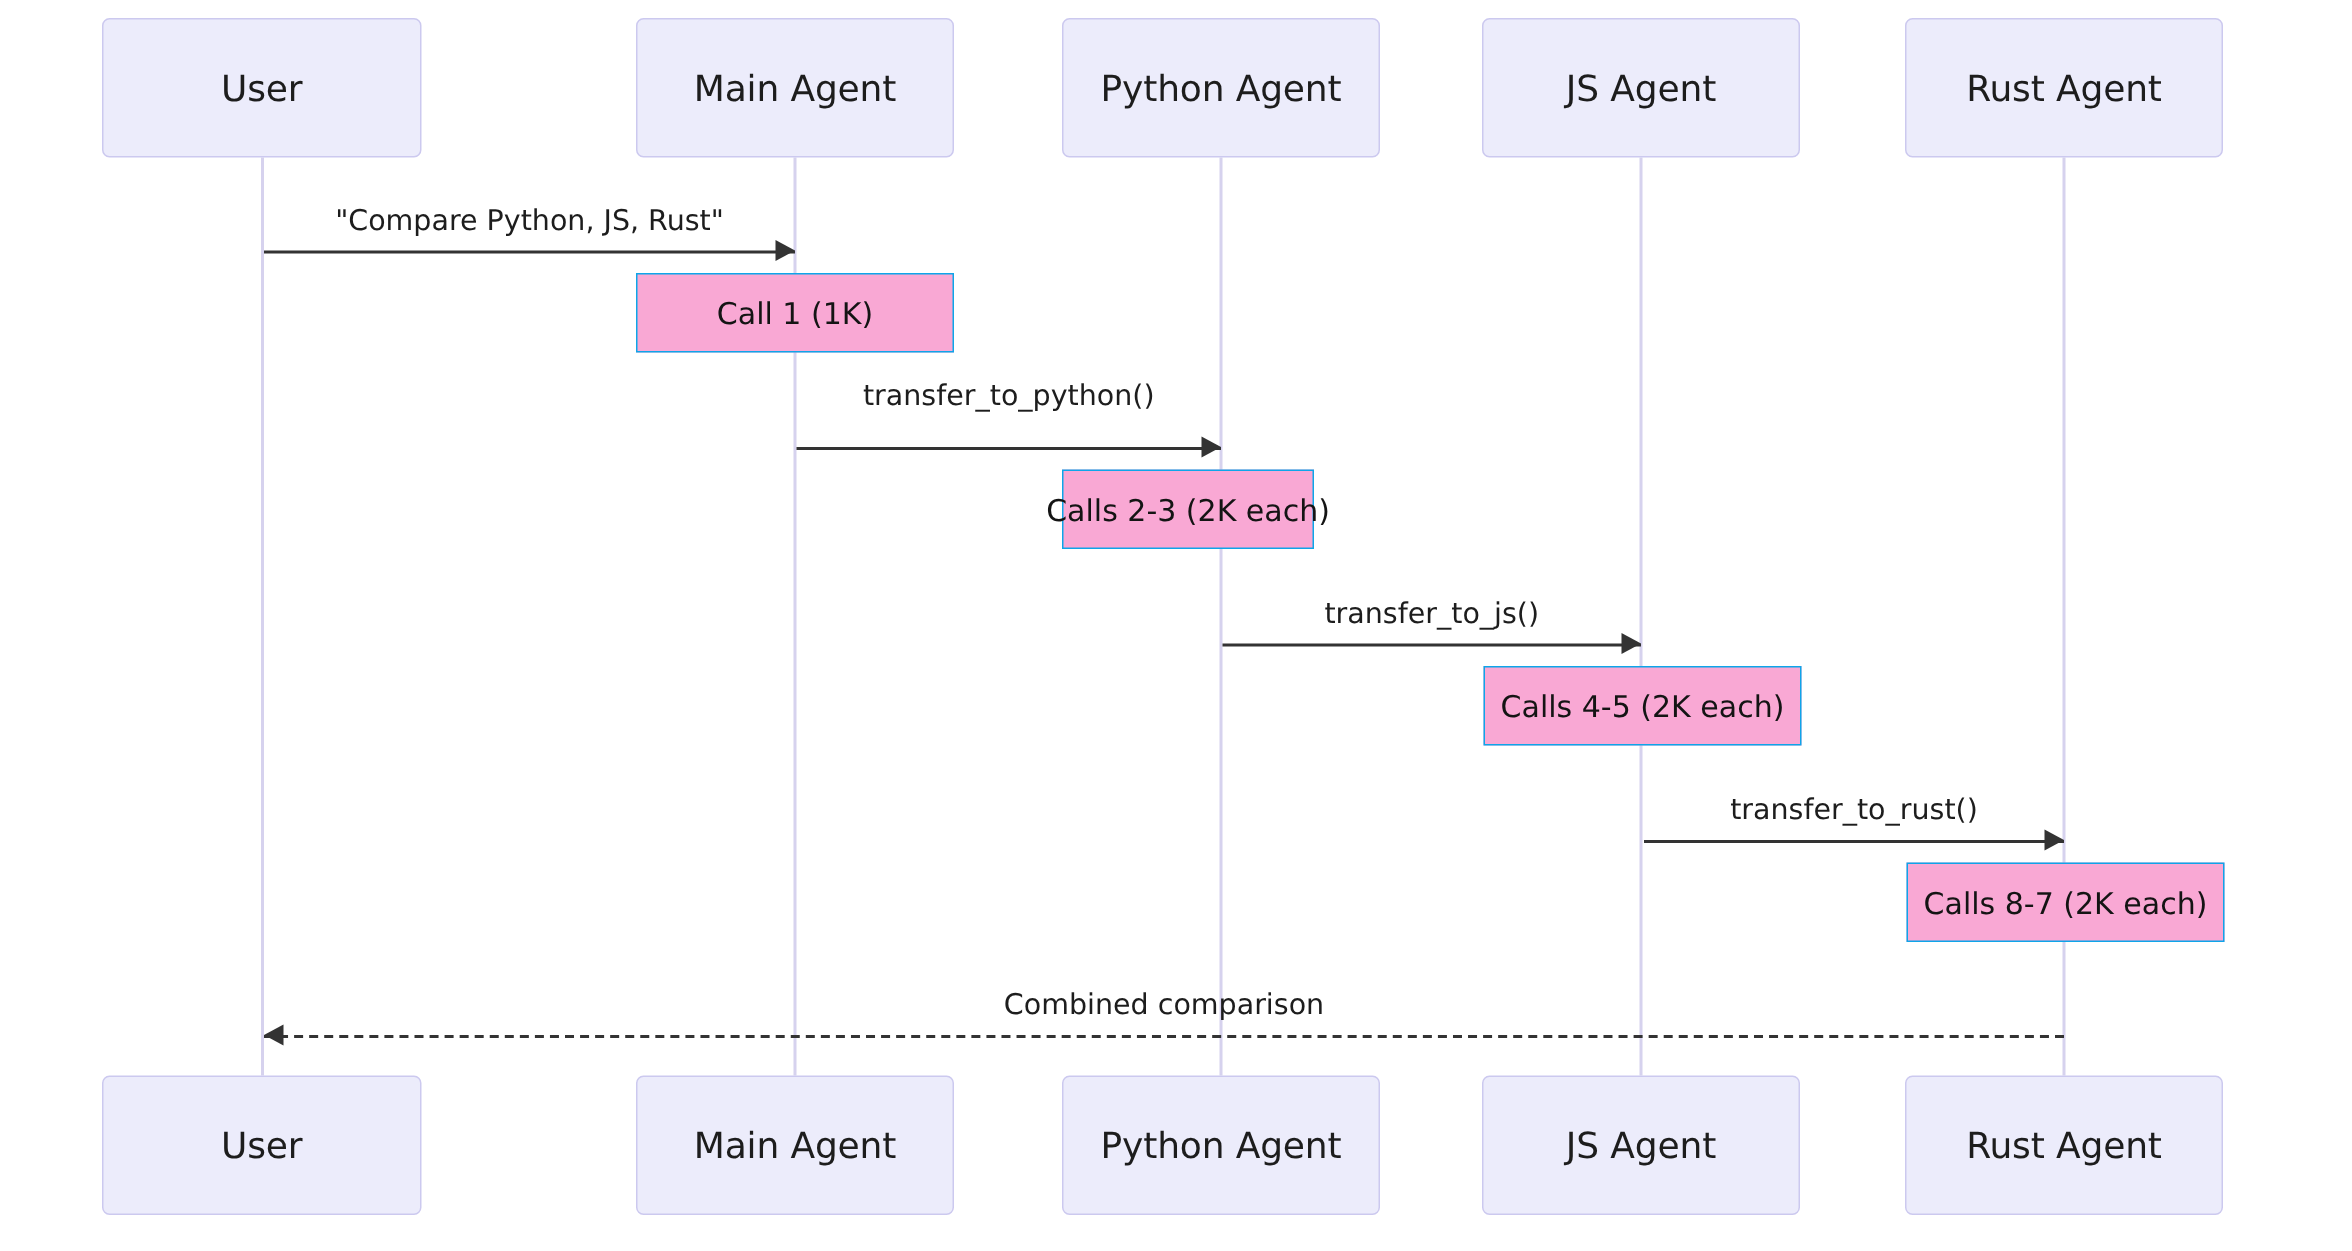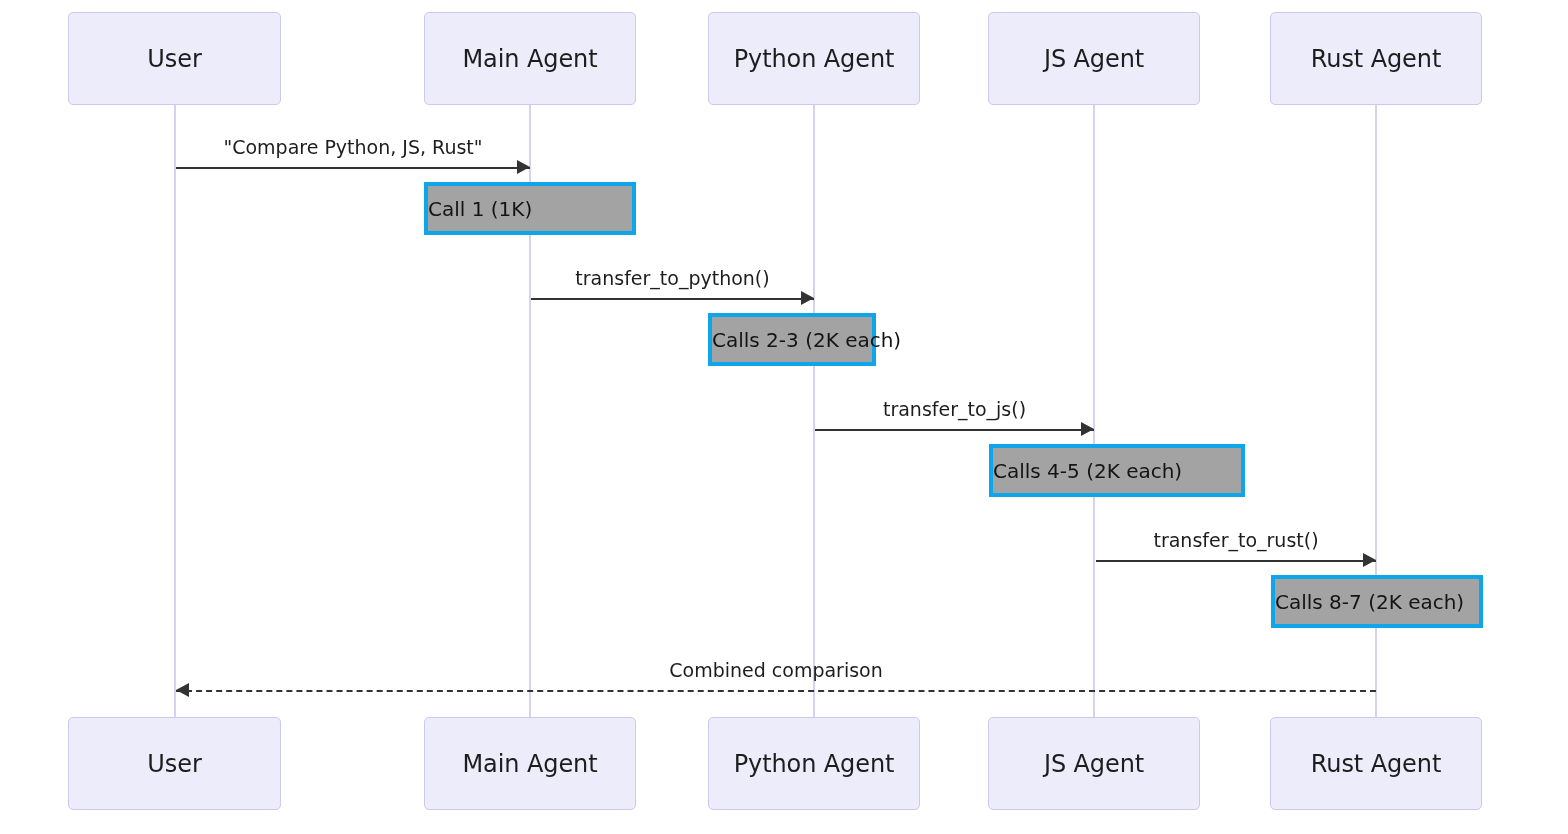--- a/index.html
+++ b/index.html
@@ -40,24 +40,25 @@
     font-size: 24px;
     color: #1d1d1d;
     font-family: "DejaVu Sans", "Liberation Sans", sans-serif;
     white-space: nowrap;
     letter-spacing: -0.1px;
   }
   
   .note-box {
     position: absolute;
     box-sizing: border-box;
-    background: #a3a3a3;
-    border: 4px solid #0ea5e9;
+    background: #f9a8d4;
+    border: 1px solid #0ea5e9;
     display: flex;
     align-items: center;
+    justify-content: center;
   }
   .note-label {
     font-size: 20px;
     color: #141414;
     white-space: nowrap;
   }
   
   .msg {
     position: absolute;
     height: 0;
@@ -128,21 +129,21 @@
   <div id="messages">
       <div class="msg" style="left: 176px; top: 167px; width: 354px;">
         <div class="msg-line" style="width: 354px;"></div>
         <div class="msg-head right" style="left: 341px;"></div>
       </div>
       <div class="msg-label" style="left: 353px; top: 136px;">"Compare Python, JS, Rust"</div>
       <div class="msg" style="left: 531px; top: 298px; width: 283px;">
         <div class="msg-line" style="width: 283px;"></div>
         <div class="msg-head right" style="left: 270px;"></div>
       </div>
-      <div class="msg-label" style="left: 672.5px; top: 267px;">transfer_to_python()</div>
+      <div class="msg-label" style="left: 672.5px; top: 253px;">transfer_to_python()</div>
       <div class="msg" style="left: 815px; top: 429px; width: 279px;">
         <div class="msg-line" style="width: 279px;"></div>
         <div class="msg-head right" style="left: 266px;"></div>
       </div>
       <div class="msg-label" style="left: 954.5px; top: 398px;">transfer_to_js()</div>
       <div class="msg" style="left: 1096px; top: 560px; width: 280px;">
         <div class="msg-line" style="width: 280px;"></div>
         <div class="msg-head right" style="left: 267px;"></div>
       </div>
       <div class="msg-label" style="left: 1236px; top: 529px;">transfer_to_rust()</div>
@@ -153,21 +154,21 @@
       <div class="msg-label" style="left: 776px; top: 659px;">Combined comparison</div>
     </div>
 
   <div id="notes">
       <div class="note-box" style="left: 424px; top: 182px; width: 212px; height: 53px;">
         <span class="note-label">Call 1 (1K)</span>
       </div>
       <div class="note-box" style="left: 708px; top: 313px; width: 168px; height: 53px;">
         <span class="note-label">Calls 2-3 (2K each)</span>
       </div>
-      <div class="note-box" style="left: 989px; top: 444px; width: 256px; height: 53px;">
+      <div class="note-box" style="left: 989px; top: 444px; width: 212px; height: 53px;">
         <span class="note-label">Calls 4-5 (2K each)</span>
       </div>
       <div class="note-box" style="left: 1271px; top: 575px; width: 212px; height: 53px;">
         <span class="note-label">Calls 8-7 (2K each)</span>
       </div>
     </div>
 
   <div id="actors-bottom">
       <div class="actor-box" style="left: 68px; top: 717px; width: 213px; height: 93px;">
         <span class="actor-label">User</span>

